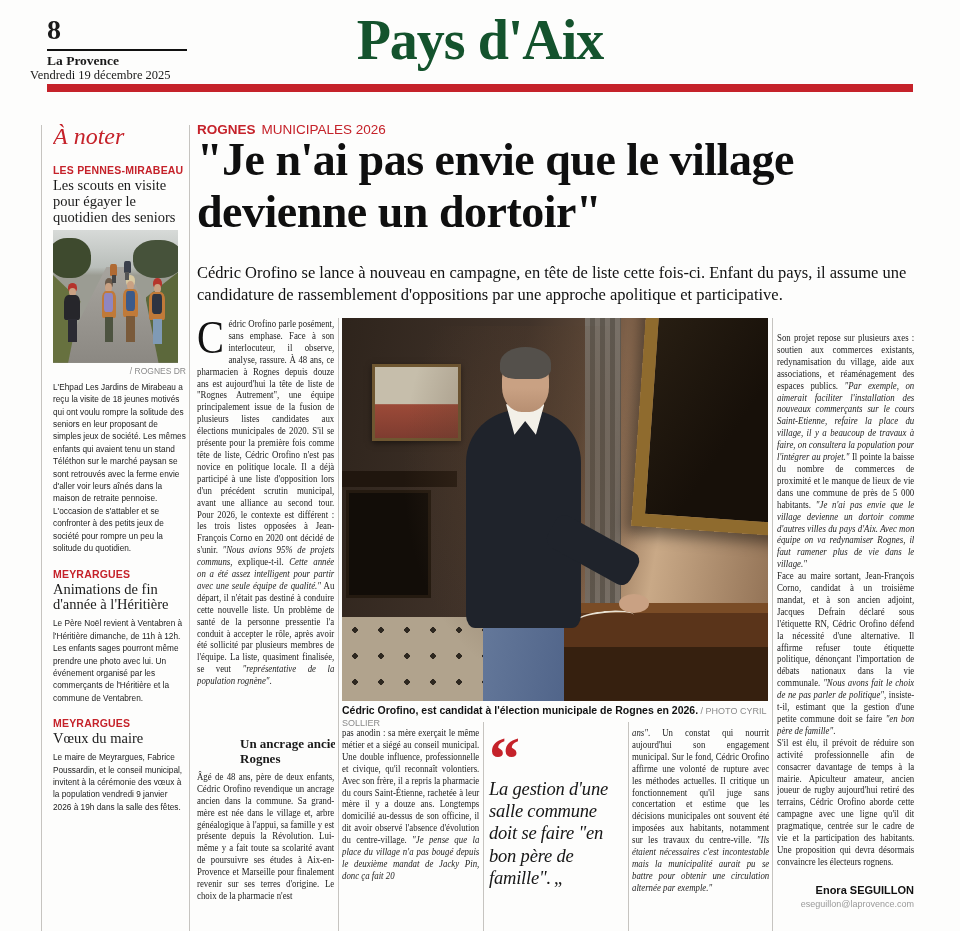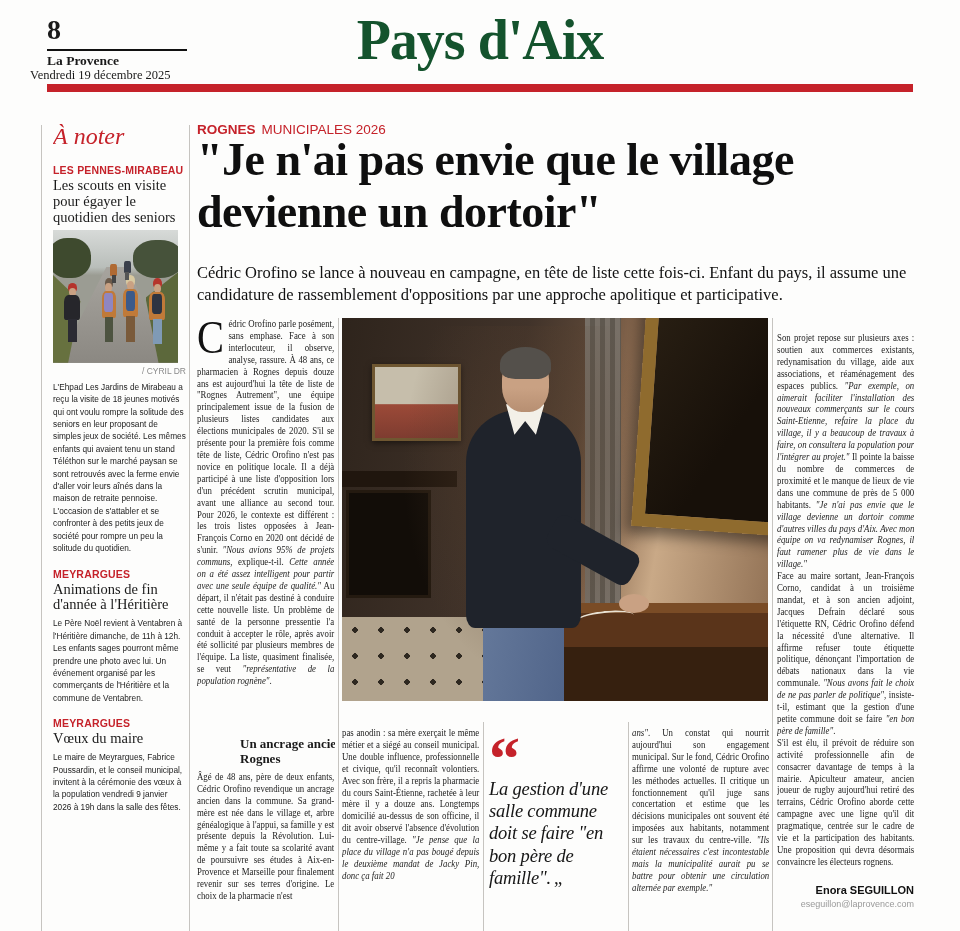--- a/index.html
+++ b/index.html
@@ -193,21 +193,21 @@
         </div>
         <div class="kid" style="left:45%;top:24%;width:7%;height:16%;">
           <div class="body" style="background:#b06a33;top:10%;height:55%;"></div>
             <div class="legs" style="background:#444;"></div>
         </div>
         <div class="kid" style="left:56%;top:22%;width:7%;height:16%;">
           <div class="body" style="background:#3a3f4a;top:10%;height:55%;"></div>
             <div class="legs" style="background:#555;"></div>
         </div>
       </div>
-      <div class="sb-credit">/ CYRIL DR</div>
+      <div class="sb-credit">/ ROGNES DR</div>
       <div class="sb-body">L'Ehpad Les Jardins de Mirabeau a reçu la visite de 18 jeunes motivés qui ont voulu rompre la solitude des seniors en leur proposant de simples jeux de société. Les mêmes enfants qui avaient tenu un stand Téléthon sur le marché paysan se sont retrouvés avec la ferme envie d'aller voir leurs aînés dans la maison de retraite pennoise. L'occasion de s'attabler et se confronter à des petits jeux de société pour rompre un peu la solitude du quotidien.</div>
     </div>
 
 
     <div class="sb-sec">
       <div class="sb-city">MEYRARGUES</div>
       <div class="sb-head">Animations de fin d'année à l'Héritière</div>
       <div class="sb-body">Le Père Noël revient à Ventabren à l'Héritière dimanche, de 11h à 12h. Les enfants sages pourront même prendre une photo avec lui. Un événement organisé par les commerçants de l'Héritière et la commune de Ventabren.</div>
     </div>
 
@@ -246,20 +246,23 @@
     <div class="mp-table"></div>
     <div class="mp-cable"></div>
     <div class="mp-legs"></div>
     <div class="mp-torso"></div>
     <div class="mp-arm"></div>
     <div class="mp-hand"></div>
     <div class="mp-collar"></div>
     <div class="mp-head"></div>
     <div class="mp-hair"></div>
   </div>
+  <div class="caption">
+    <b>Cédric Orofino, est candidat à l'élection municipale de Rognes en 2026.</b><span class="cred"> / PHOTO CYRIL SOLLIER</span>
+  </div>
 
   <div class="colbox c2">
     <div class="bodytxt"><span>pas anodin : sa mère exerçait le même métier et a siégé au conseil municipal. Une double influence, professionnelle et civique, qu'il reconnaît volontiers. Avec son frère, il a repris la pharmacie du cours Saint-Étienne, rachetée à leur mère il y a douze ans. Longtemps domicilié au-dessus de son officine, il dit avoir observé l'absence d'évolution du centre-village. </span><span class="it">"Je pense que la place du village n'a pas bougé depuis le deuxième mandat de Jacky Pin, donc ça fait 20</span></div>
   </div>
 
   <div class="pullquote">
     <span class="pq-mark">“</span>
     <span class="pq-text">La gestion d'une salle commune doit se faire "en bon père de famille".</span><span class="pq-close">„</span>
   </div>
 

